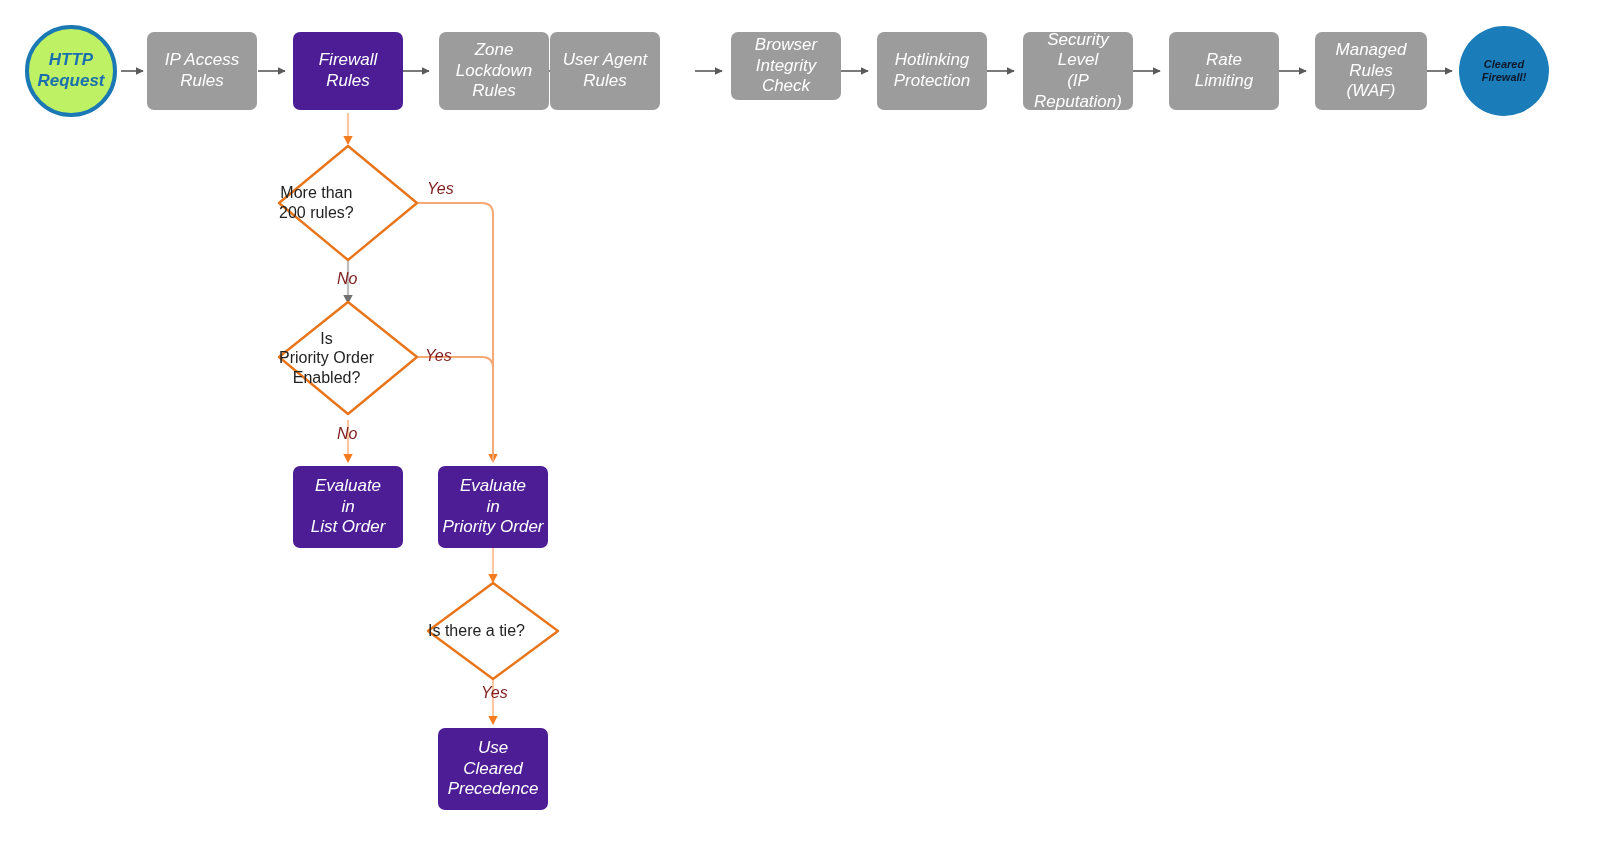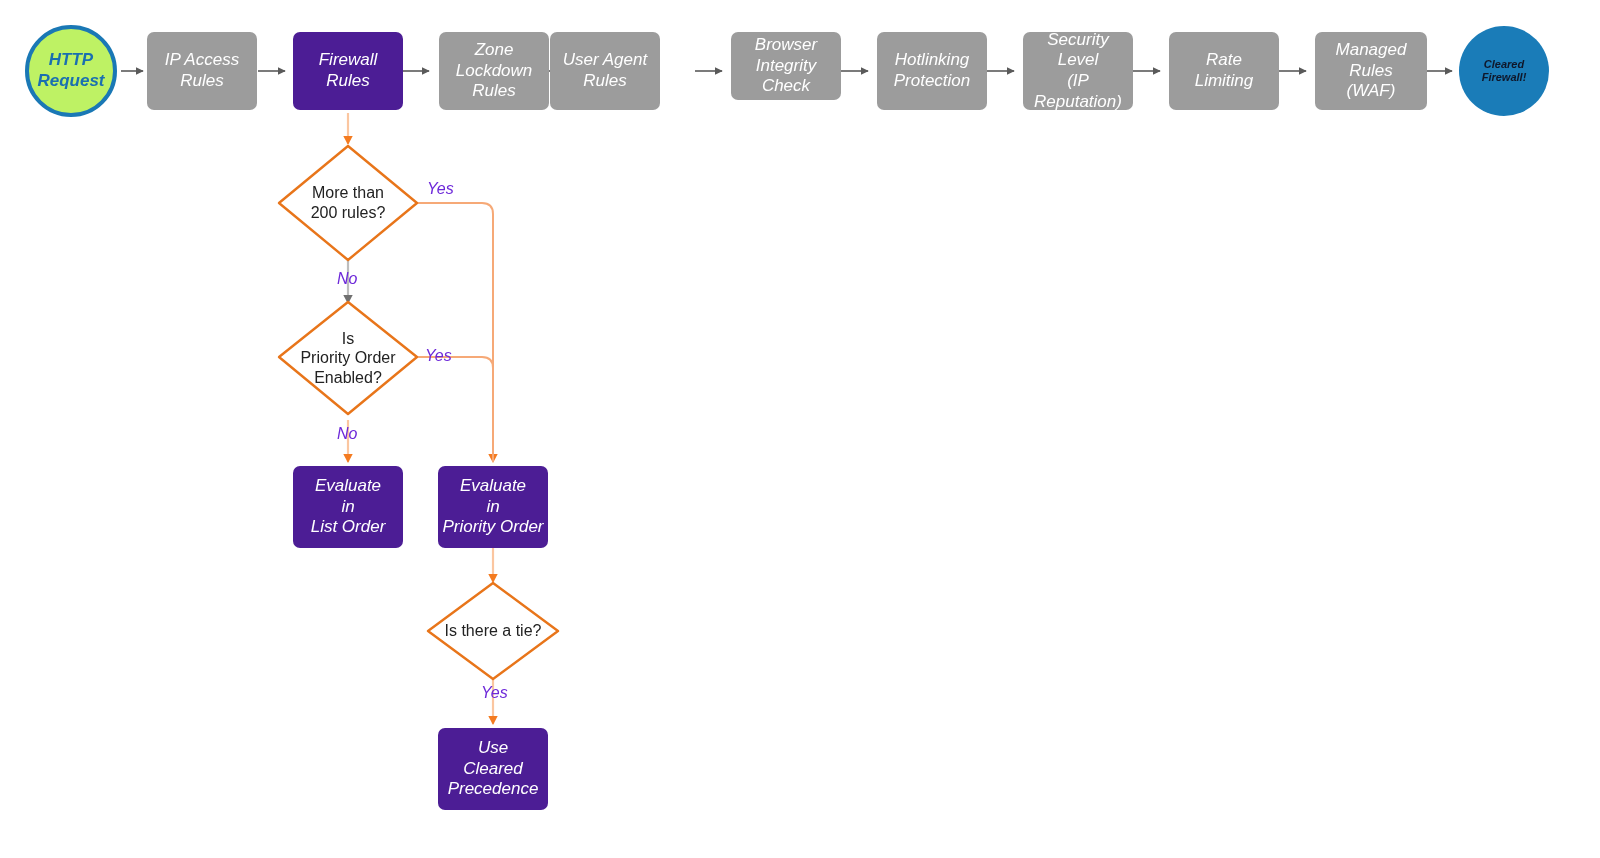--- a/index.html
+++ b/index.html
@@ -66,37 +66,36 @@
     background: #9c9c9c;
   }
   .box.orange {
     background: #4c1d95;
   }
   
   .diamond-wrap {
     position: absolute;
     display: flex;
     align-items: center;
-    justify-content: center;
   }
   .diamond-text {
     position: relative;
     z-index: 2;
     text-align: center;
     color: #222222;
     font-size: 16px;
     line-height: 1.22;
     white-space: nowrap;
   }
   
   .edge-label {
     position: absolute;
     font-style: italic;
     font-size: 16px;
-    color: #6d28d9;
+    color: #7f1d1d;
     white-space: nowrap;
   }
   .node-label {
     white-space: pre-line;
   }
 </style>
 </head>
 <body>
 
 <div id="canvas">

